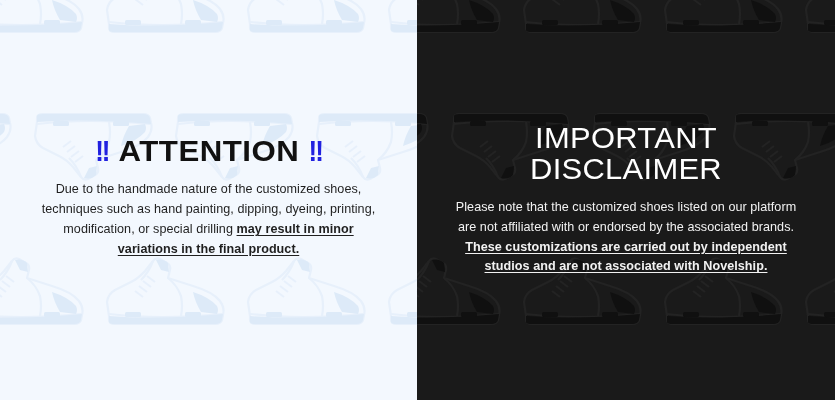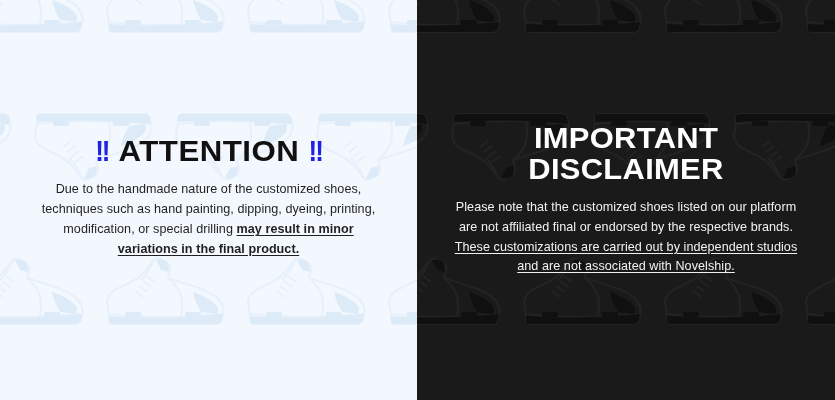--- a/index.html
+++ b/index.html
@@ -106,38 +106,38 @@
     text-decoration: underline;
     text-underline-offset: 2px;
     text-decoration-thickness: 1px;
   }
 
   
   #disclaimer-heading {
     margin: 0 0 14px 0;
     font-size: 30px;
     line-height: 1.02;
-    font-weight: 700;
+    font-weight: 400;
     color: #ffffff;
     letter-spacing: 0.3px;
   }
   #disclaimer-heading .hl {
     display: block;
     transform: scaleX(1.03);
   }
 
   #disclaimer-body {
     margin: 0;
     font-size: 12.6px;
     line-height: 1.56;
     color: #f2f2f2;
     letter-spacing: 0.05px;
   }
   #disclaimer-emphasis {
-    font-weight: 400;
+    font-weight: 700;
     text-decoration: underline;
     text-underline-offset: 2px;
     text-decoration-thickness: 1.2px;
   }
 </style>
 </head>
 <body>
 
 <div id="banner">
 
@@ -831,17 +831,17 @@
             <rect x="24" y="60" width="16" height="5" rx="1.5" fill="#101010"></rect>
           </svg>
         </div>
       </div>
 
     <div class="content">
       <h1 id="disclaimer-heading">
         <span class="hl">IMPORTANT</span>
         <span class="hl">DISCLAIMER</span>
       </h1>
-      <p id="disclaimer-body"><span>Please note that the customized shoes listed on our platform are not affiliated final or endorsed by the respective brands. </span><span id="disclaimer-emphasis">These customizations are carried out by independent studios and are not associated with Novelship.</span></p>
+      <p id="disclaimer-body"><span>Please note that the customized shoes listed on our platform are not affiliated with or endorsed by the associated brands. </span><span id="disclaimer-emphasis">These customizations are carried out by independent studios and are not associated with Novelship.</span></p>
     </div>
   </section>
 
 </div>
 
 </body></html>

